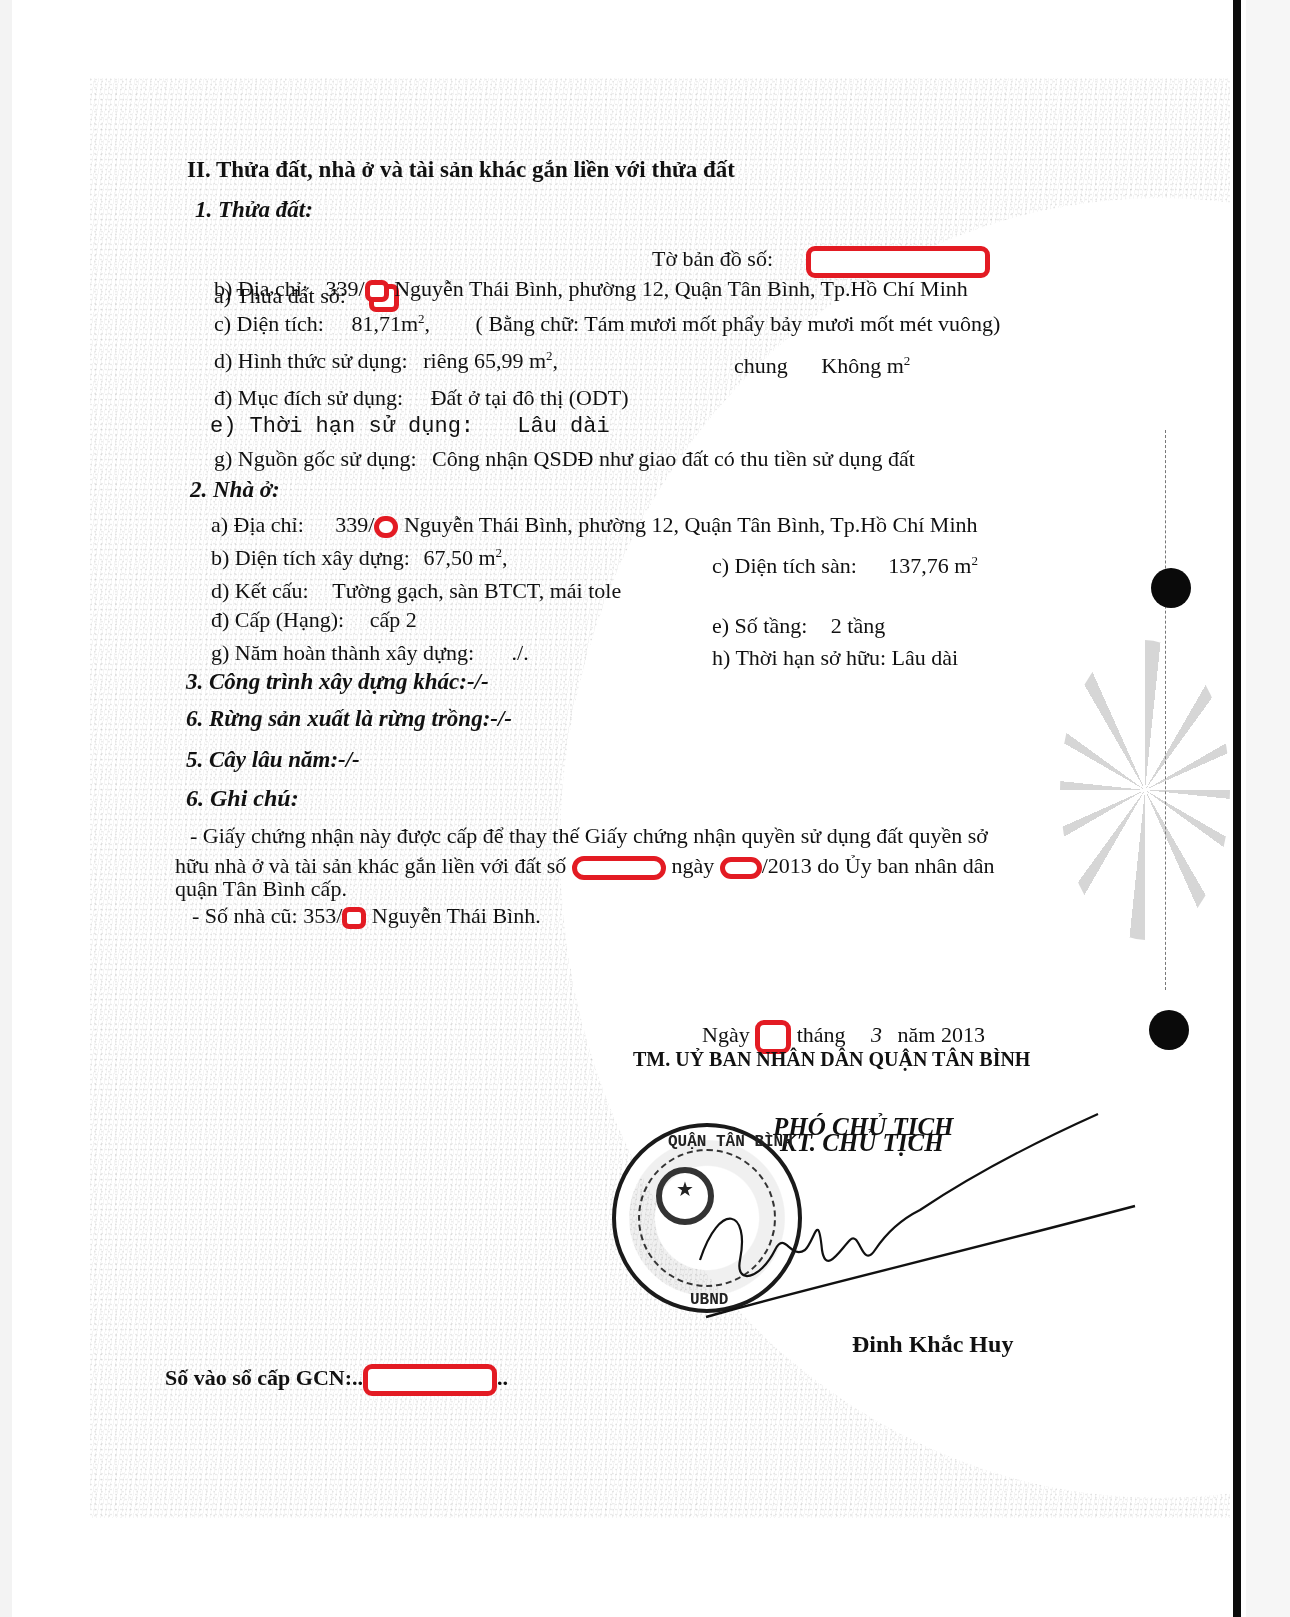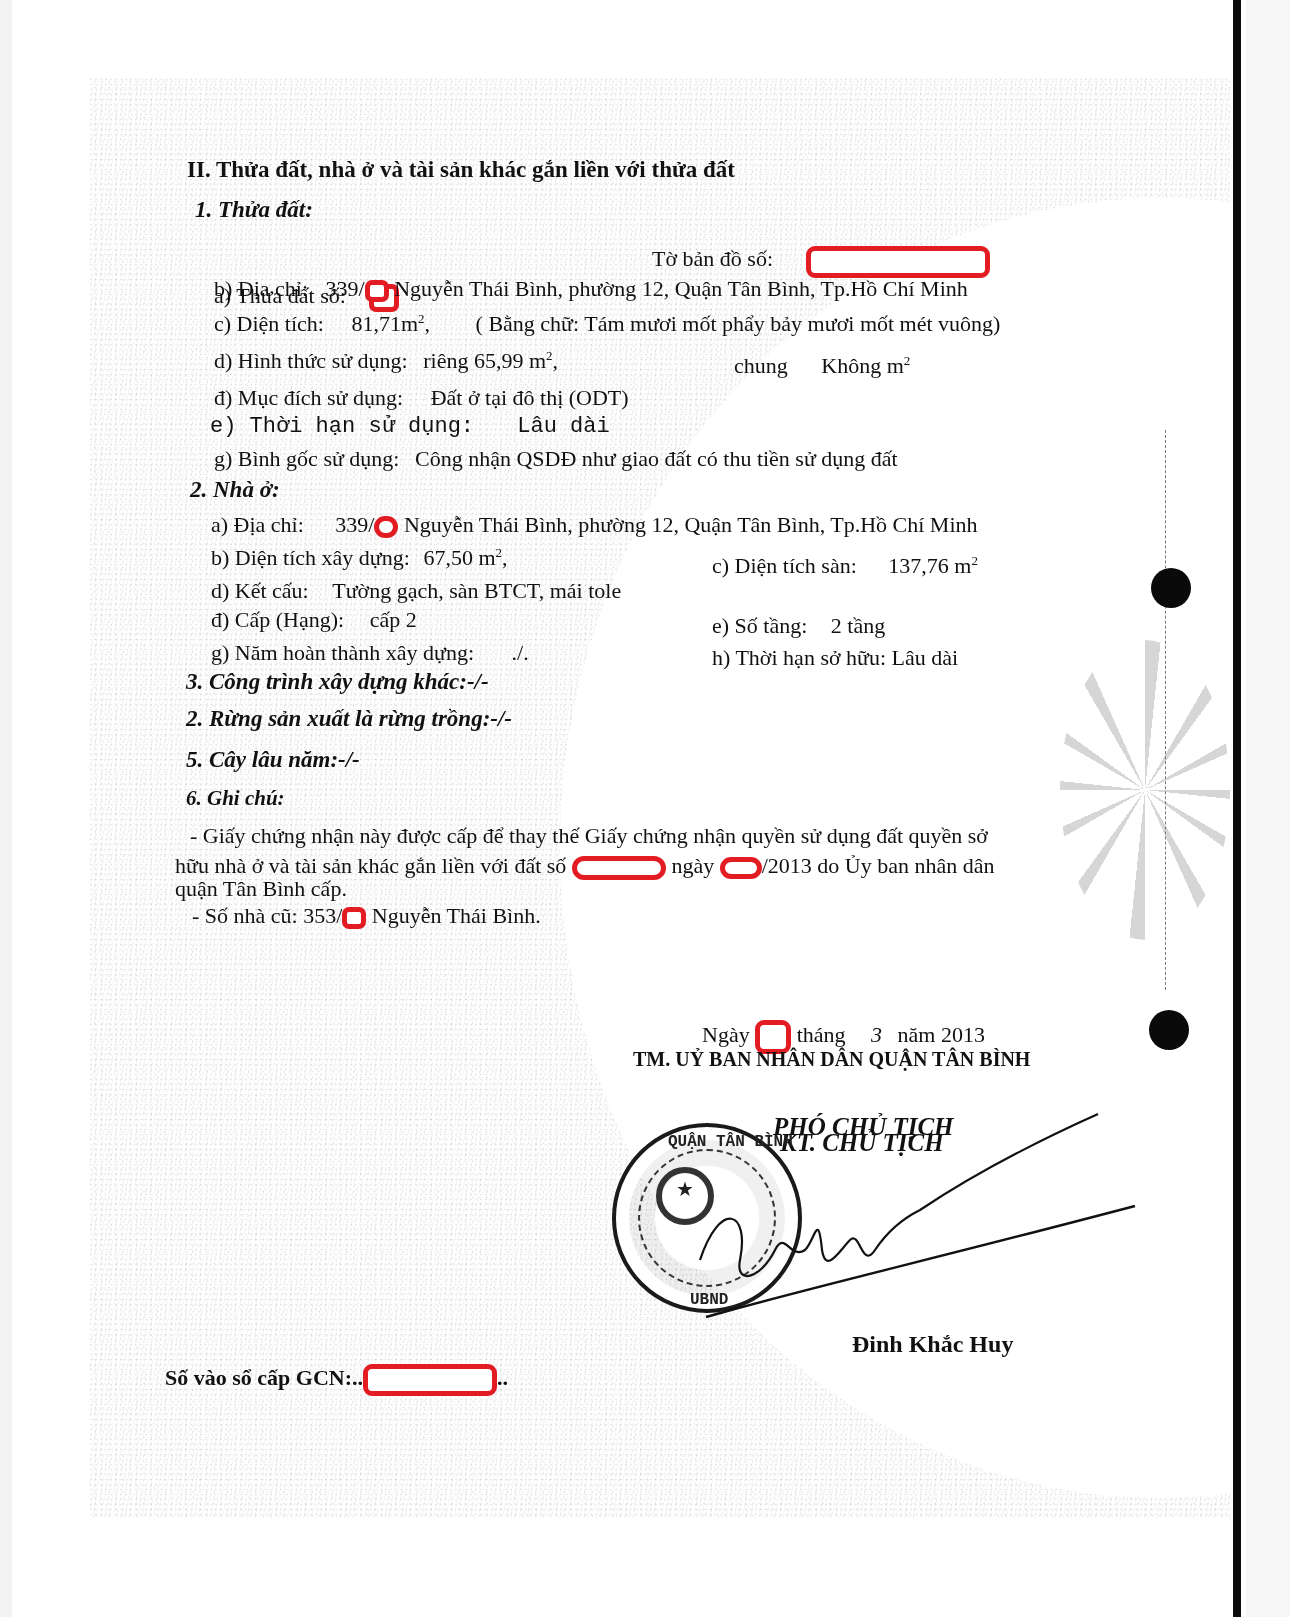--- a/index.html
+++ b/index.html
@@ -109,21 +109,21 @@
 
 <div class="t" style="left:214px;top:385px;">
   <span>đ) Mục đích sử dụng:</span>
   <span style="margin-left:22px;">Đất ở tại đô thị (ODT)</span>
 </div>
 <div class="t" style="left:210px;top:414px;font-family:Liberation Mono, monospace;">
   <span>e) Thời hạn sử dụng:</span>
   <span style="margin-left:30px;">Lâu dài</span>
 </div>
 <div class="t" style="left:214px;top:446px;">
-  <span>g) Bình gốc sử dụng:</span>
+  <span>g) Nguồn gốc sử dụng:</span>
   <span style="margin-left:10px;">Công nhận QSDĐ như giao đất có thu tiền sử dụng đất</span>
 </div>
 
 <div class="t bi" style="left:190px;top:477px;font-size:23px;">2. Nhà ở:</div>
 
 <div class="t" style="left:211px;top:512px;">
   <span>a) Địa chỉ:</span>
   <span style="margin-left:26px;">339/</span><span class="redact" style="width:24px;height:22px;border-radius:11px;"></span>
   <span>Nguyễn Thái Bình, phường 12, Quận Tân Bình, Tp.Hồ Chí Minh</span>
 </div>
@@ -152,24 +152,24 @@
 <div class="t" style="left:211px;top:640px;font-family:Liberation Serif, serif;">
   <span>g) Năm hoàn thành xây dựng:</span>
   <span style="margin-left:32px;">./.</span>
 </div>
 <div class="t" style="left:712px;top:645px;">
   <span>h) Thời hạn sở hữu:</span>
   <span>Lâu dài</span>
 </div>
 
 <div class="t bi" style="left:186px;top:669px;font-size:23px;">3. Công trình xây dựng khác:-/-</div>
-<div class="t bi" style="left:186px;top:706px;font-size:23px;">2. Rừng sản xuất là rừng trồng:-/-</div>
+<div class="t bi" style="left:186px;top:706px;font-size:23px;">6. Rừng sản xuất là rừng trồng:-/-</div>
 <div class="t bi" style="left:186px;top:747px;font-size:23px;">5. Cây lâu năm:-/-</div>
 
-<div class="t bi" style="left:186px;top:785px;font-size:21px;">6. Ghi chú:</div>
+<div class="t bi" style="left:186px;top:785px;font-size:24px;">6. Ghi chú:</div>
 <div class="t" style="left:190px;top:823px;">- Giấy chứng nhận này được cấp để thay thế Giấy chứng nhận quyền sử dụng đất quyền sở</div>
 <div class="t" style="left:175px;top:853px;">
   <span>hữu nhà ở và tài sản khác gắn liền với đất số</span>
   <span class="redact" style="width:94px;height:24px;border-radius:12px;"></span>
   <span>ngày</span>
   <span class="redact" style="width:42px;height:22px;border-radius:11px;"></span><span>/2013 do Ủy ban nhân dân</span>
 </div>
 <div class="t" style="left:175px;top:876px;">quận Tân Bình cấp.</div>
 <div class="t" style="left:192px;top:903px;">
   <span>- Số nhà cũ: 353/</span><span class="redact" style="width:24px;height:22px;"></span>

